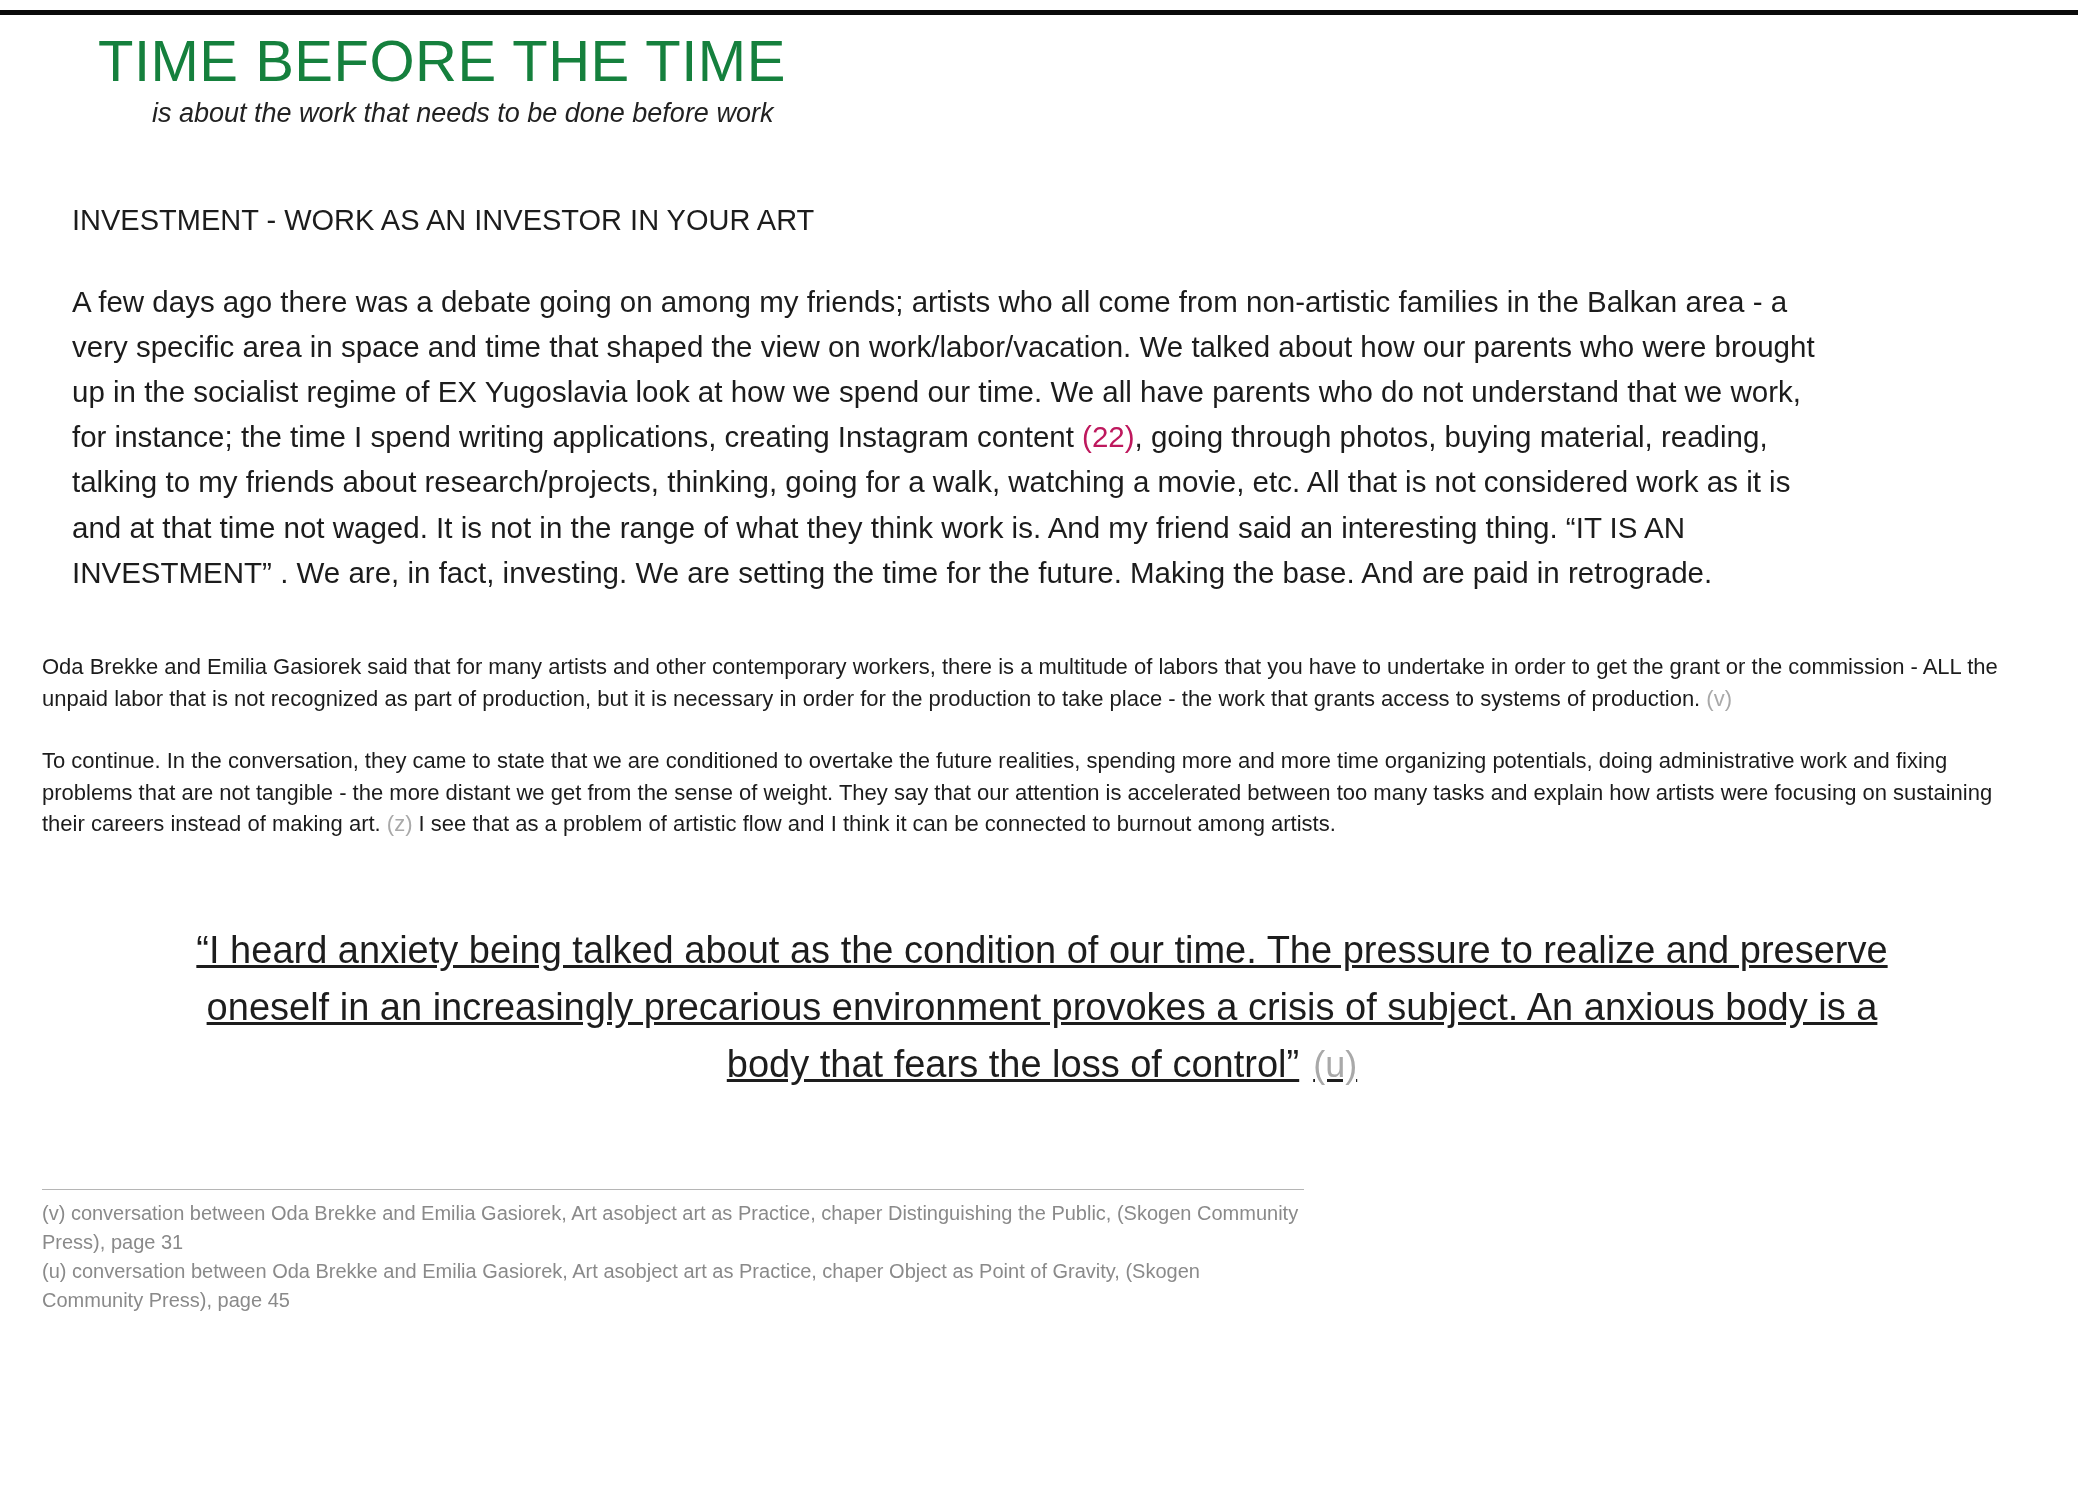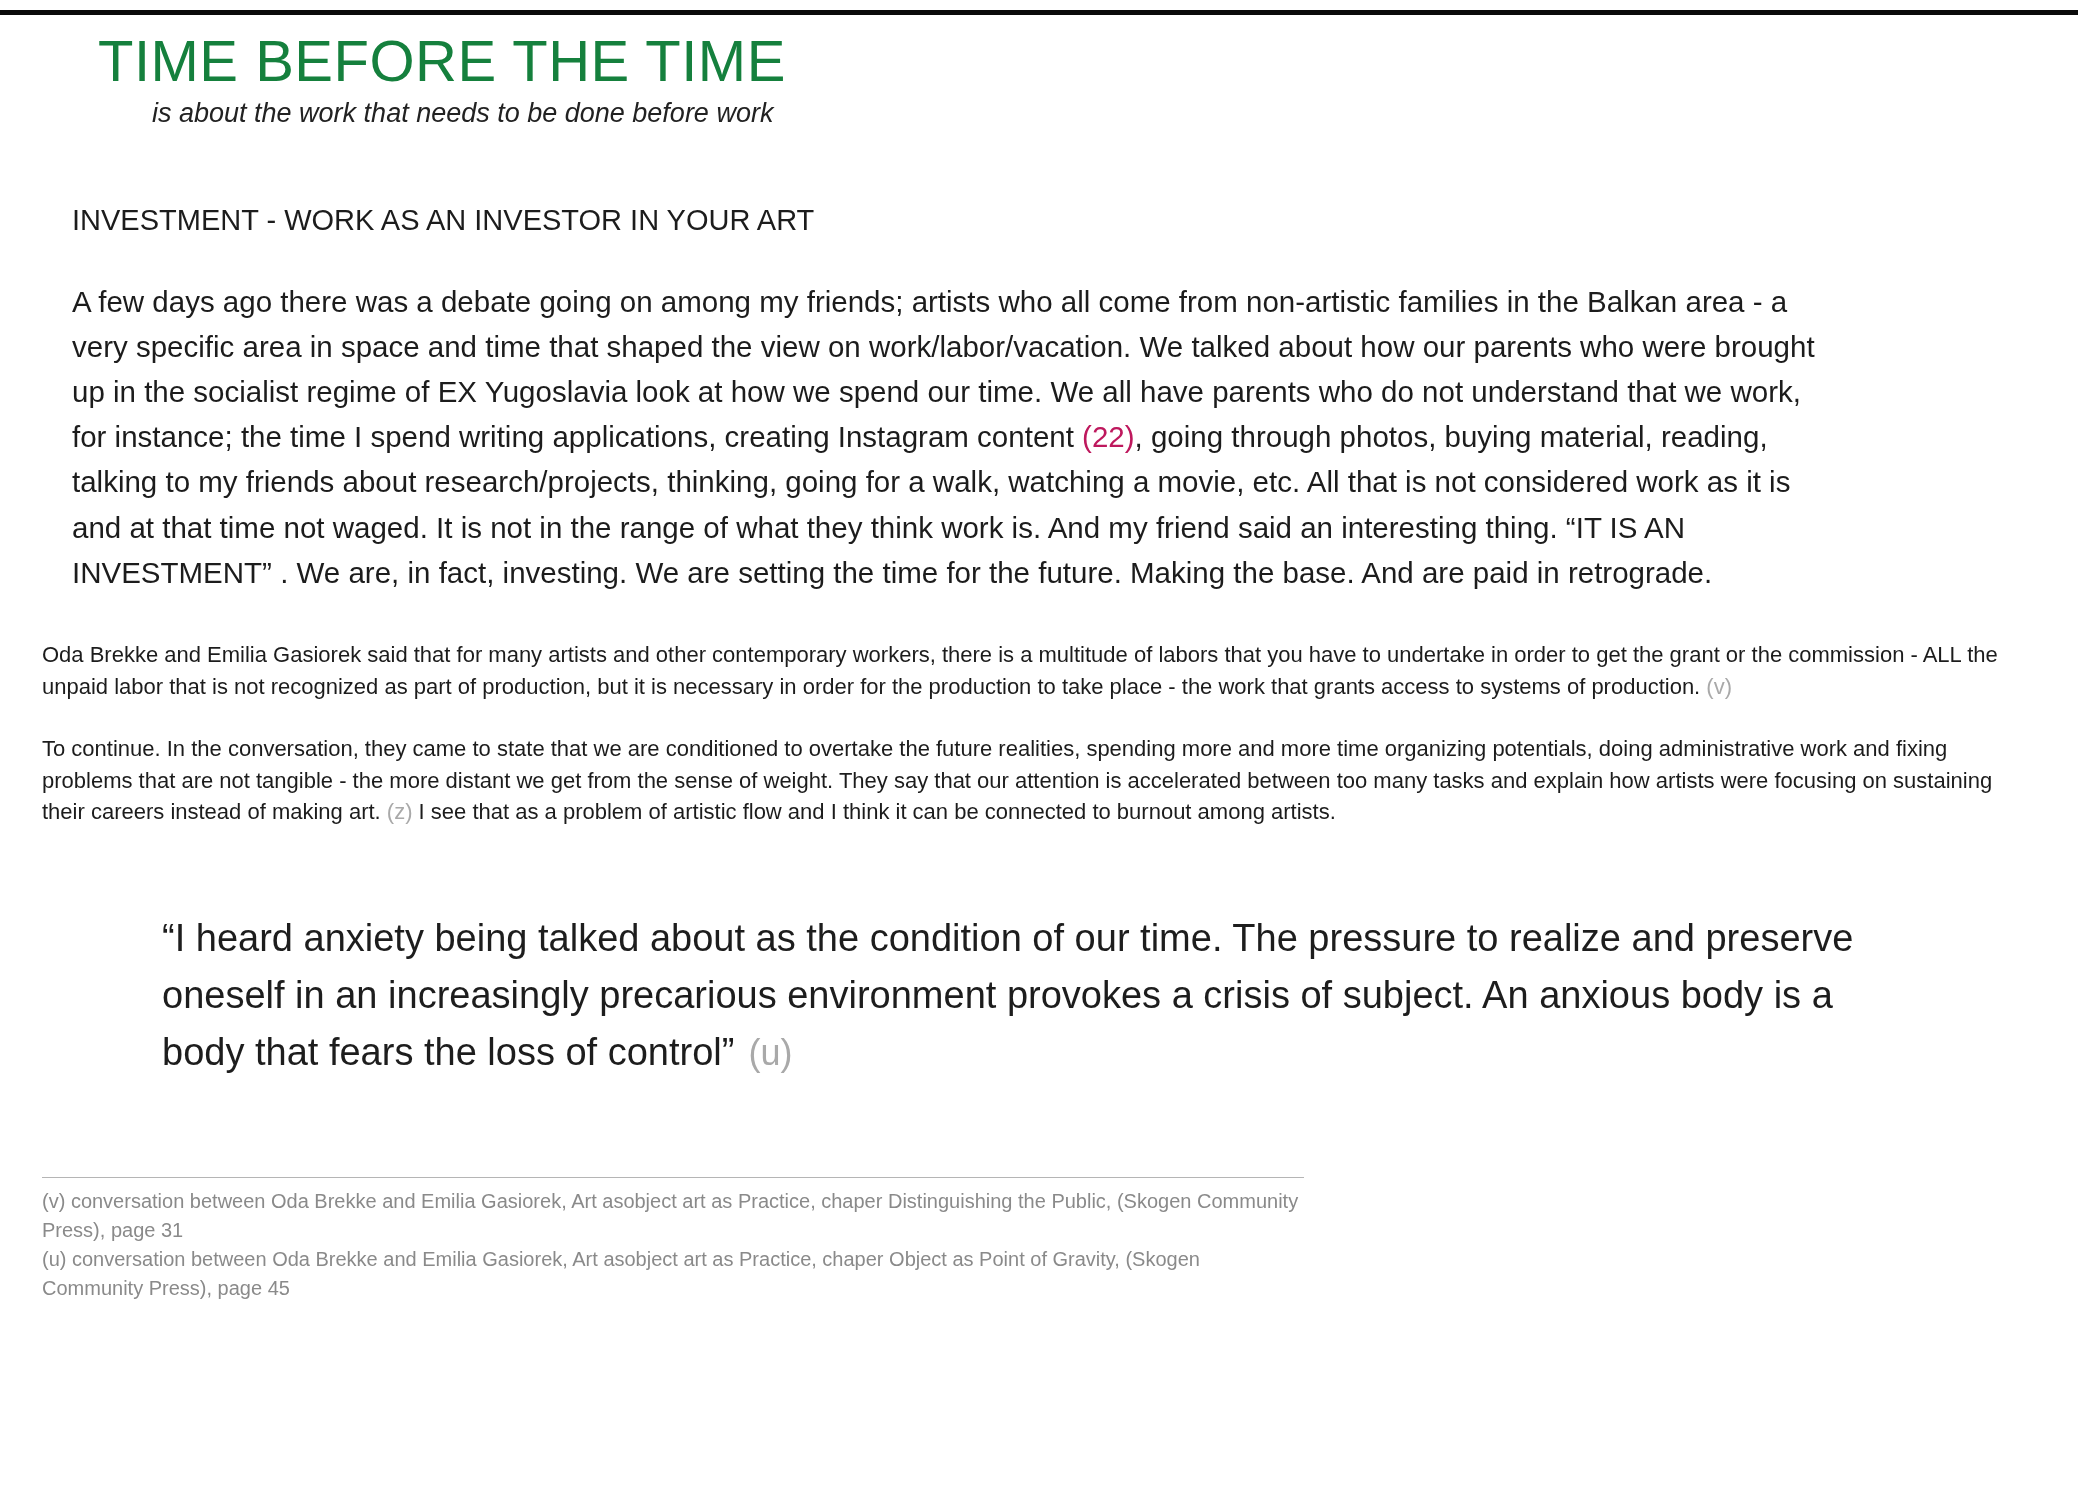--- a/index.html
+++ b/index.html
@@ -51,39 +51,40 @@
   }
   .main-paragraph {
     margin-left: 30px;
     margin-top: 42px;
     width: 1745px;
     font-size: 29.5px;
     line-height: 1.53;
     color: #1c1c1c;
   }
   .small-paragraph {
-    margin-top: 44px;
+    margin-top: 56px;
     width: 1992px;
     font-size: 22px;
     line-height: 1.45;
     color: #1c1c1c;
   }
   .small-paragraph.second {
     margin-top: 30px;
   }
   .marker-green { color: #be185d; }
   .marker-gray  { color: #A9A9A9; }
   .pull-quote {
     margin-top: 82px;
     margin-left: 120px;
     width: 1760px;
-    text-align: left;
+    text-align: center;
     font-size: 38px;
     line-height: 1.5;
     color: #1d1d1d;
+    text-decoration: underline;
   }
   .pull-quote .marker-gray {
     font-size: 36px;
     margin-left: 14px;
   }
   .footnotes {
     margin-top: 96px;
     width: 1262px;
     border-top: 1px solid #b5b5b5;
     padding-top: 9px;

